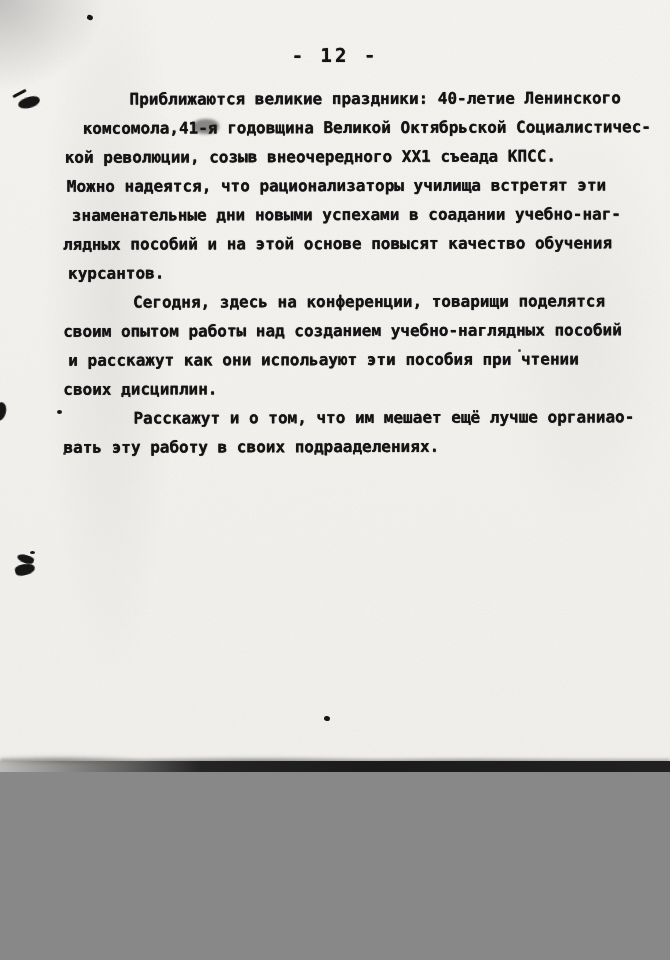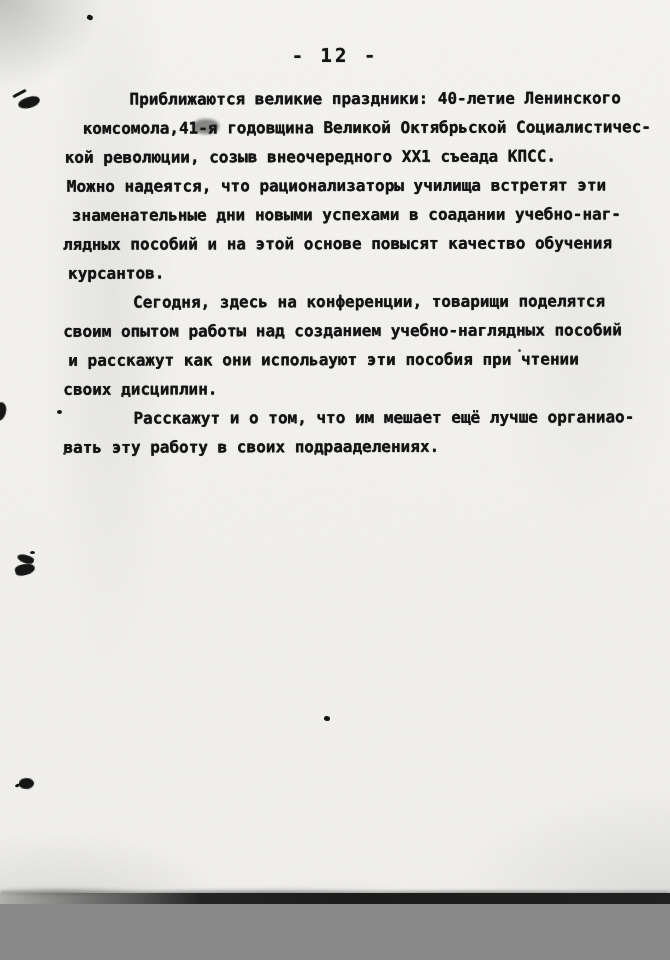--- a/index.html
+++ b/index.html
@@ -1,20 +1,20 @@
 <!DOCTYPE html>
 <html lang="ru" style="--ink: #141414; --paper: #f6f5f2;"><head>
 <meta charset="utf-8">
 <title>Scanned typewritten page</title>
 <style>
   html,body{margin:0;padding:0;background:#888;}
   :root{--ink:#141414;--paper:#f6f5f2;}
   .page{
     position:relative;
-    width:670px;height:904px;
+    width:670px;height:772px;
     margin:0 auto;
     overflow:hidden;
     background:
       radial-gradient(150px 130px at 0px 0px,   rgba(95,95,95,.34),  rgba(95,95,95,0) 70%),
       radial-gradient(90px 520px at 110px 300px, rgba(110,110,110,.10), rgba(110,110,110,0) 75%),
       radial-gradient(120px 300px at 585px 330px, rgba(120,120,120,.07), rgba(120,120,120,0) 75%),
       radial-gradient(300px 170px at 665px 905px, rgba(110,110,110,.16), rgba(110,110,110,0) 70%),
       radial-gradient(260px 150px at 60px 935px,  rgba(105,105,105,.22), rgba(105,105,105,0) 70%),
       radial-gradient(200px 90px  at 330px 945px, rgba(100,100,100,.20), rgba(100,100,100,0) 75%),
       linear-gradient(var(--paper), #f2f1ee);

